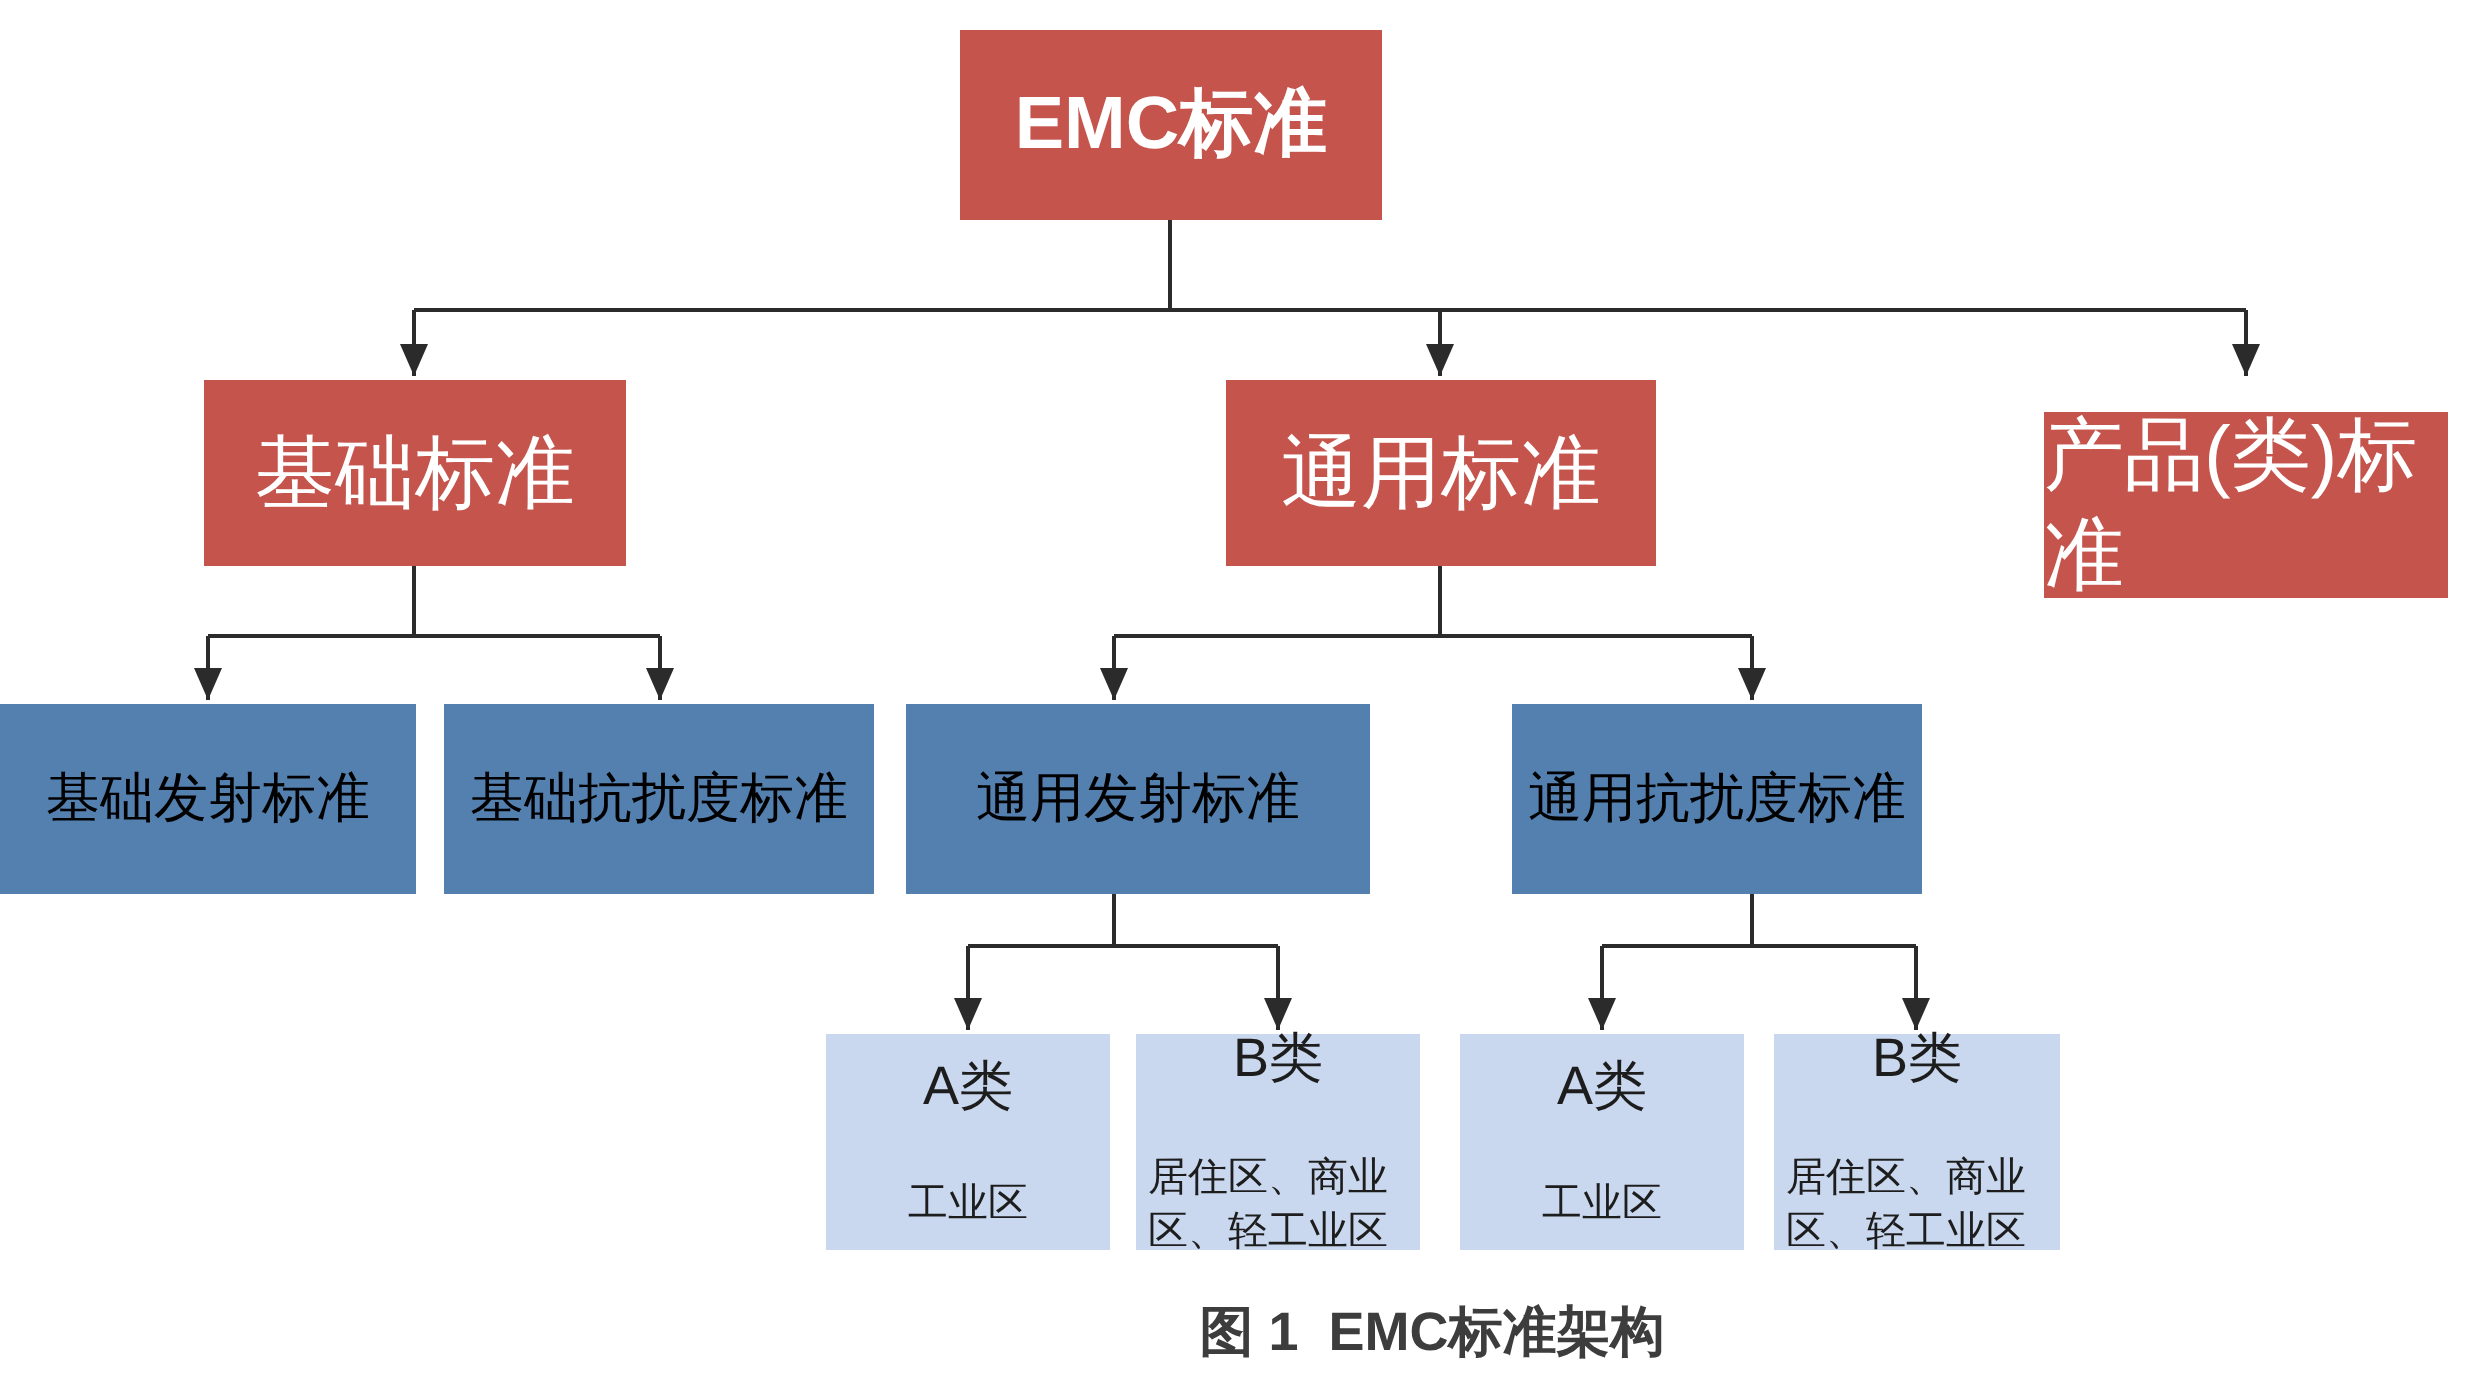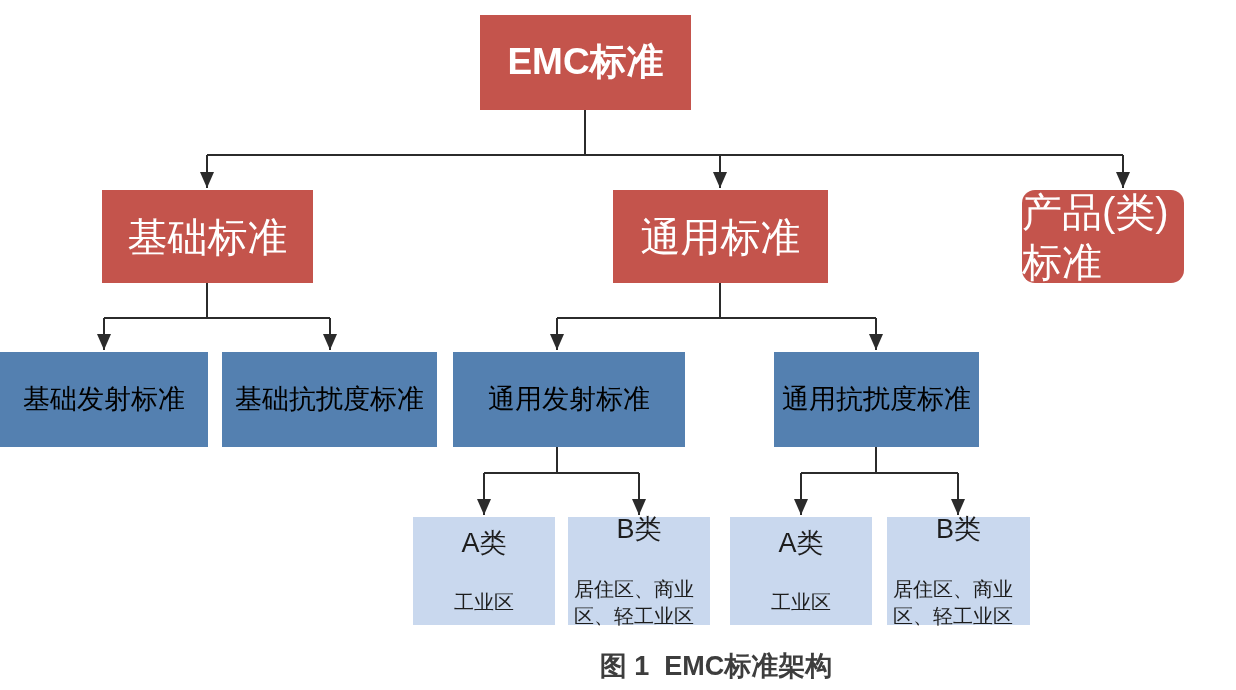--- a/index.html
+++ b/index.html
@@ -107,26 +107,26 @@
 
     <path class="ln" d="M876,447 V473 M801,473 H958"></path>
     <path class="ln" d="M801,473 V515" marker-end="url(#arw)"></path>
     <path class="ln" d="M958,473 V515" marker-end="url(#arw)"></path>
   </svg>
 
   <div class="node red root" style="left:480px; top:15px; width:211px; height:95px;">EMC标准</div>
 
   <div class="node red" style="left:102px; top:190px; width:211px; height:93px;">基础标准</div>
   <div class="node red" style="left:613px; top:190px; width:215px; height:93px;">通用标准</div>
-  <div class="node red" style="left:1022px; top:190px; width:162px; height:93px;border-radius:13px;">产品(类)标准</div>
+  <div class="node red" style="left:1022px; top:206px; width:202px; height:93px;">产品(类)标准</div>
 
   <div class="node blue" style="left:0px; top:352px; width:208px; height:95px;">基础发射标准</div>
   <div class="node blue" style="left:222px; top:352px; width:215px; height:95px;">基础抗扰度标准</div>
   <div class="node blue" style="left:453px; top:352px; width:232px; height:95px;">通用发射标准</div>
-  <div class="node blue" style="left:774px; top:352px; width:205px; height:95px;">通用抗扰度标准</div>
+  <div class="node blue" style="left:756px; top:352px; width:205px; height:95px;">通用抗扰度标准</div>
 
   <div class="node lightblue" style="left:413px; top:517px; width:142px; height:108px;">
     <span class="class-title">A类</span>
     <span class="class-subtitle">工业区</span>
   </div>
   <div class="node lightblue" style="left:568px; top:517px; width:142px; height:108px;">
     <span class="class-title">B类</span>
     <span class="class-subtitle">居住区、商业区、轻工业区</span>
   </div>
   <div class="node lightblue" style="left:730px; top:517px; width:142px; height:108px;">

